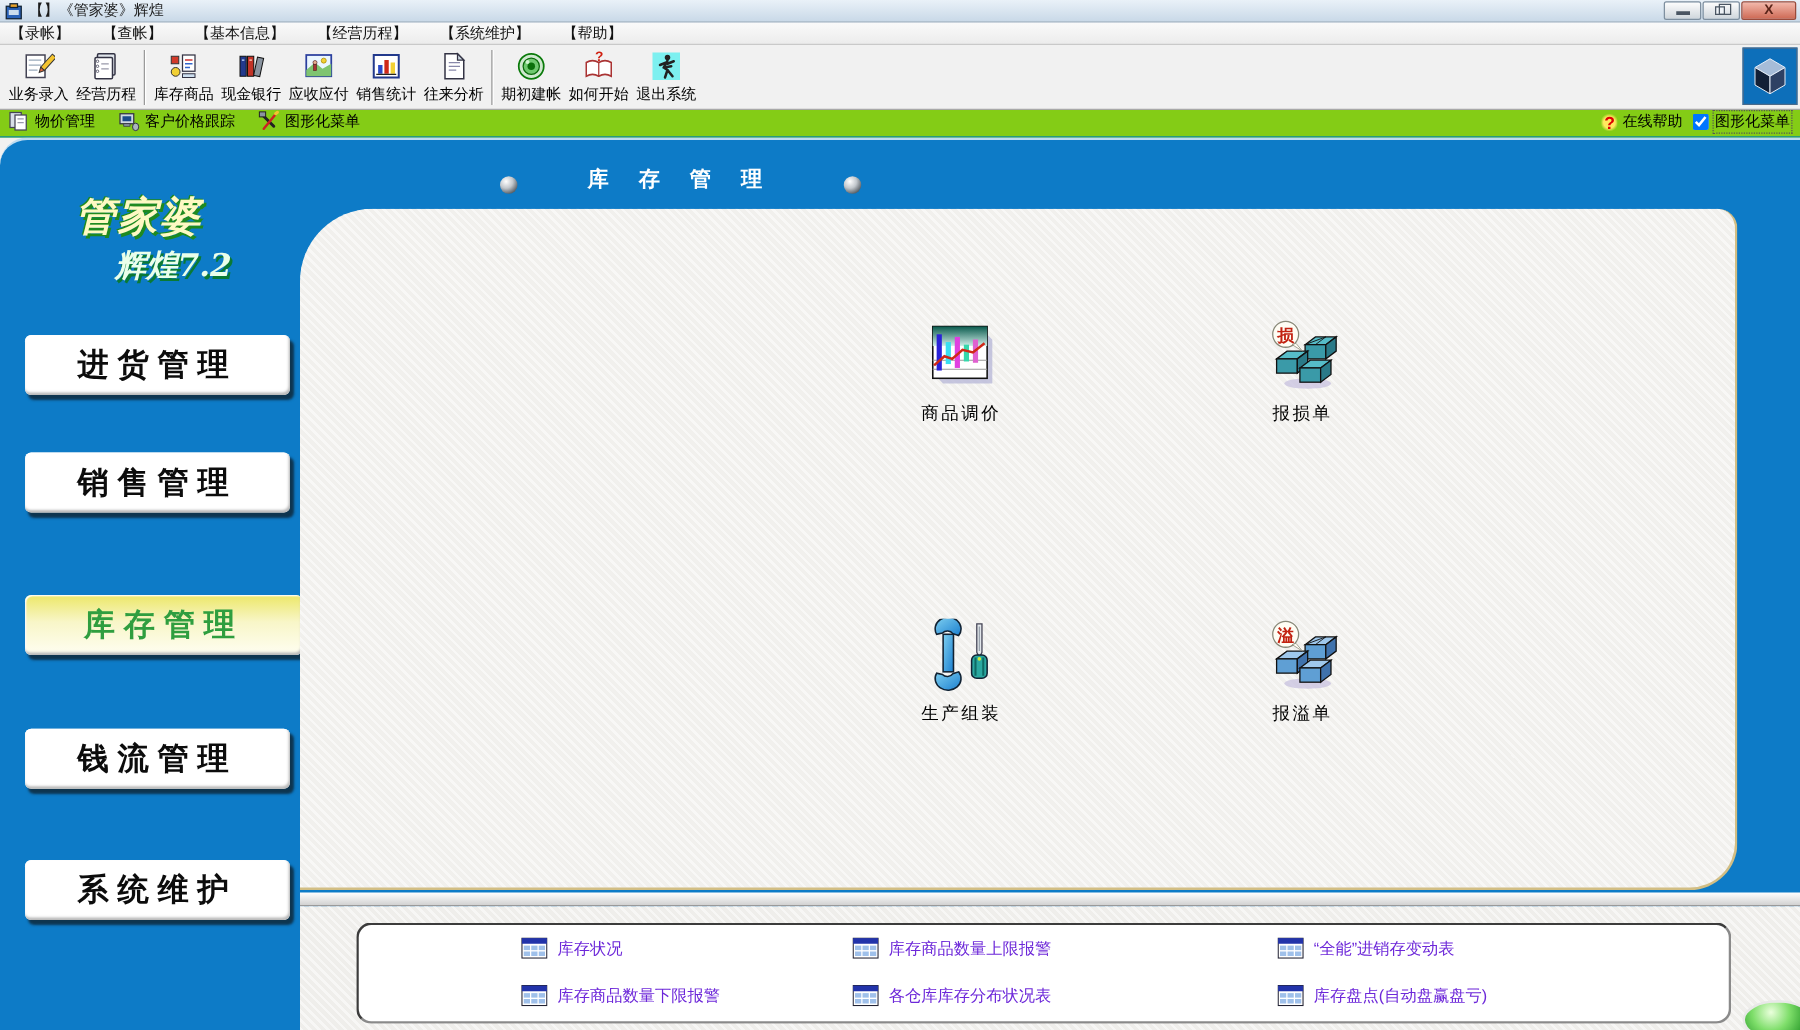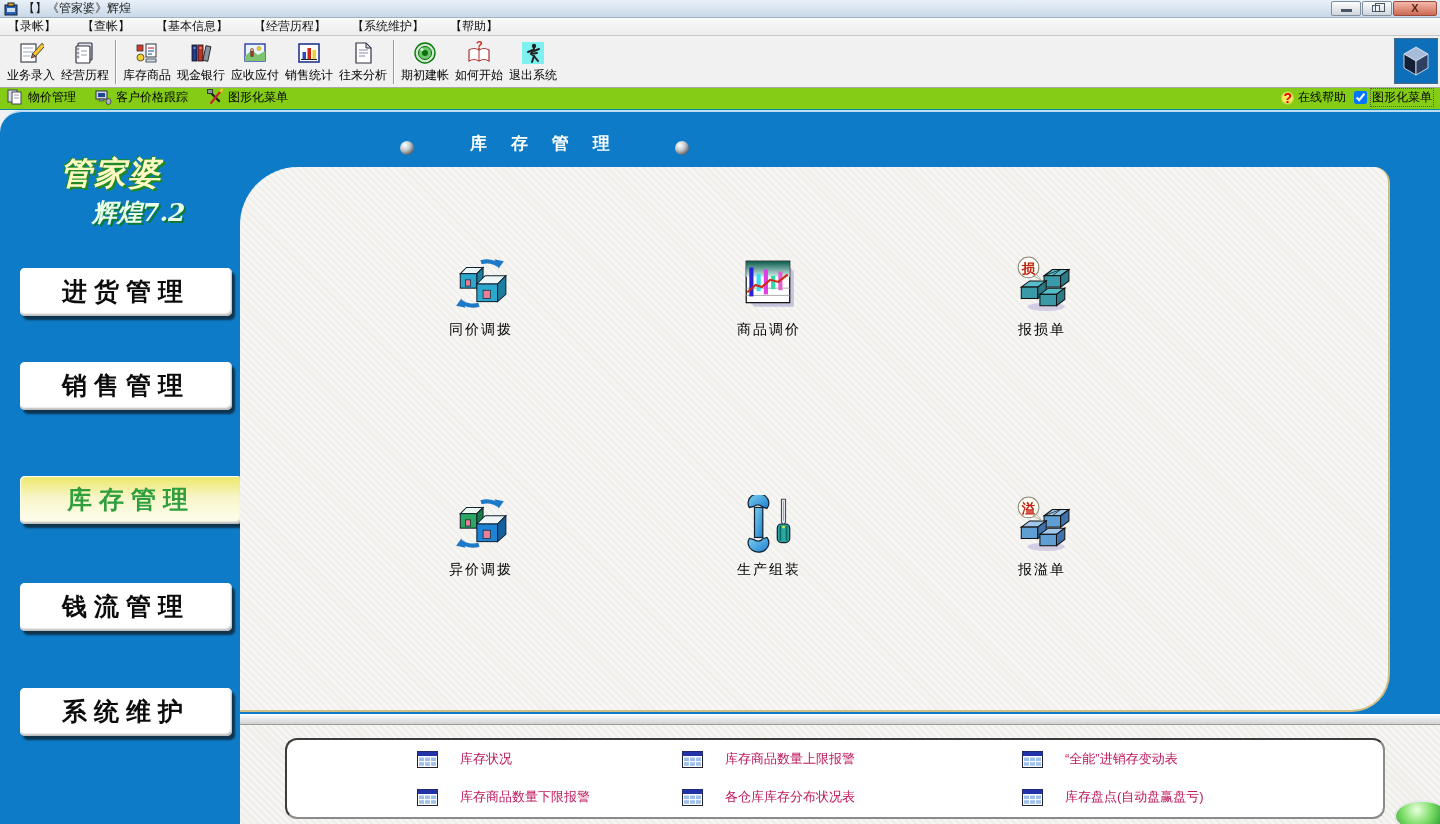--- a/index.html
+++ b/index.html
@@ -72,21 +72,21 @@
   .grid-item svg { width:58px; height:58px; }
   .grid-item .glabel { margin-top:4px; font-size:14px; color:#000; letter-spacing:2px; white-space:nowrap; }
 
   
   .divider { position:absolute; left:240px; right:0; top:602px; height:11px;
              background:linear-gradient(180deg,#ffffff,#d2d2d2); border-bottom:1px solid #9a9a9a; }
   .bottom-area { position:absolute; left:240px; right:0; top:613px; bottom:0; background:#efeeeb;
                  background-image:repeating-linear-gradient(45deg, rgba(255,255,255,.5) 0 2px, rgba(0,0,0,0) 2px 5px); }
   .report-panel { position:absolute; left:45px; top:13px; width:1100px; height:81px; background:#fff;
                   border:2px solid #3c3c3c; border-right-color:#8a8a8a; border-bottom-color:#8a8a8a; border-radius:12px; }
-  .report-item { position:absolute; display:flex; align-items:center; gap:22px; font-size:13px; color:#be185d; cursor:pointer; white-space:nowrap; }
+  .report-item { position:absolute; display:flex; align-items:flex-start; gap:8px; font-size:13px; color:#6d28d9; cursor:pointer; white-space:nowrap; }
   .report-item svg { width:21px; height:17px; flex:none; }
   .green-sphere { position:absolute; right:-10px; bottom:-8px; width:56px; height:32px; border-radius:50%;
                   border:2px solid #e8e8e8;
                   background:radial-gradient(circle at 40% 28%, #eaffdc, #7ede6a 40%, #2e9e2e 78%, #187818); }
 </style>
 </head>
 <body>
 
 <div class="app">
 
@@ -287,37 +287,20 @@
     <div class="side-btn" style="top:576px">系统维护</div>
 
     <div class="panel-header">
       <span class="sphere"></span>
       <span class="panel-title">库 存 管 理</span>
       <span class="sphere"></span>
     </div>
 
     <div class="content-panel">
 
-      <div class="grid-item" style="left:176px; top:88px">
-        <svg viewBox="0 0 56 56">
-          <path d="M28,7 a13,8 0 0 1 17,3" fill="none" stroke="#1e7ac8" stroke-width="4"></path>
-          <polygon points="45,13 41,4 50,6" fill="#1e7ac8"></polygon>
-          <path d="M26,48 a13,8 0 0 1 -17,-3" fill="none" stroke="#1e7ac8" stroke-width="4"></path>
-          <polygon points="9,42 13,51 4,49" fill="#1e7ac8"></polygon>
-          <polygon points="8,18 14,12 30,12 24,18" fill="#eef6f8" stroke="#123" stroke-width="1"></polygon>
-          <rect x="8" y="18" width="16" height="14" fill="#2ba8cc" stroke="#123" stroke-width="1"></rect>
-          <polygon points="24,18 30,12 30,26 24,32" fill="#1d7e9e" stroke="#123" stroke-width="1"></polygon>
-          <rect x="13" y="24" width="5" height="6" fill="#e87f96" stroke="#123" stroke-width="0.7"></rect>
-          <polygon points="24,28 32,20 52,20 44,28" fill="#eef6f8" stroke="#123" stroke-width="1"></polygon>
-          <rect x="24" y="28" width="20" height="17" fill="#2ba8cc" stroke="#123" stroke-width="1"></rect>
-          <polygon points="44,28 52,20 52,38 44,45" fill="#1d7e9e" stroke="#123" stroke-width="1"></polygon>
-          <rect x="30" y="34" width="7" height="8" fill="#e87f96" stroke="#123" stroke-width="0.7"></rect>
-        </svg>
-        <div class="glabel">同价调拨</div>
-      </div>
 
       <div class="grid-item" style="left:464px; top:88px">
         <svg viewBox="0 0 56 56">
           <defs>
             <linearGradient id="tealg" x1="0" y1="0" x2="0" y2="1">
               <stop offset="0" stop-color="#0b5b4e"></stop>
                 <stop offset="1" stop-color="#cfeee8"></stop>
             </linearGradient>
           </defs>
           <polygon points="48,12 52,16 52,50 14,50 10,46 48,46" fill="#b9b9d8" opacity="0.8"></polygon>
@@ -351,37 +334,20 @@
             <rect x="26" y="38" width="16" height="11" fill="#3a9aa8"></rect>
             <polygon points="42,38 50,32 50,43 42,49" fill="#2a7a88"></polygon>
           </g>
           <circle cx="15" cy="12" r="10" fill="#fffdf4" stroke="#8a8a7a" stroke-width="1"></circle>
           <polygon points="20,20 28,25 23,19" fill="#fffdf4" stroke="#8a8a7a" stroke-width="0.6"></polygon>
           <text x="15" y="17" text-anchor="middle" font-size="13" font-weight="bold" fill="#c22211">损</text>
         </svg>
         <div class="glabel">报损单</div>
       </div>
 
-      <div class="grid-item" style="left:176px; top:328px">
-        <svg viewBox="0 0 56 56">
-          <path d="M28,7 a13,8 0 0 1 17,3" fill="none" stroke="#1e7ac8" stroke-width="4"></path>
-          <polygon points="45,13 41,4 50,6" fill="#1e7ac8"></polygon>
-          <path d="M26,48 a13,8 0 0 1 -17,-3" fill="none" stroke="#1e7ac8" stroke-width="4"></path>
-          <polygon points="9,42 13,51 4,49" fill="#1e7ac8"></polygon>
-          <polygon points="8,18 14,12 30,12 24,18" fill="#eef8ee" stroke="#123" stroke-width="1"></polygon>
-          <rect x="8" y="18" width="16" height="14" fill="#2aa862" stroke="#123" stroke-width="1"></rect>
-          <polygon points="24,18 30,12 30,26 24,32" fill="#1a7a46" stroke="#123" stroke-width="1"></polygon>
-          <rect x="13" y="24" width="5" height="6" fill="#e87f96" stroke="#123" stroke-width="0.7"></rect>
-          <polygon points="24,28 32,20 52,20 44,28" fill="#eef6f8" stroke="#123" stroke-width="1"></polygon>
-          <rect x="24" y="28" width="20" height="17" fill="#1d83d4" stroke="#123" stroke-width="1"></rect>
-          <polygon points="44,28 52,20 52,38 44,45" fill="#14609e" stroke="#123" stroke-width="1"></polygon>
-          <rect x="30" y="34" width="7" height="8" fill="#e87f96" stroke="#123" stroke-width="0.7"></rect>
-        </svg>
-        <div class="glabel">异价调拨</div>
-      </div>
 
       <div class="grid-item" style="left:464px; top:328px">
         <svg viewBox="0 0 56 56">
           <defs>
             <linearGradient id="blug" x1="0" y1="0" x2="1" y2="1">
               <stop offset="0" stop-color="#7fd0f0"></stop>
                 <stop offset="1" stop-color="#1b7fd0"></stop>
             </linearGradient>
           </defs>
           <path d="M9,12 a10,9 0 1 1 17,1 l-4.5,-1.5 a5,4.5 0 0 0 -8,-0.5 z" fill="url(#blug)" stroke="#123" stroke-width="1.2"></path>

